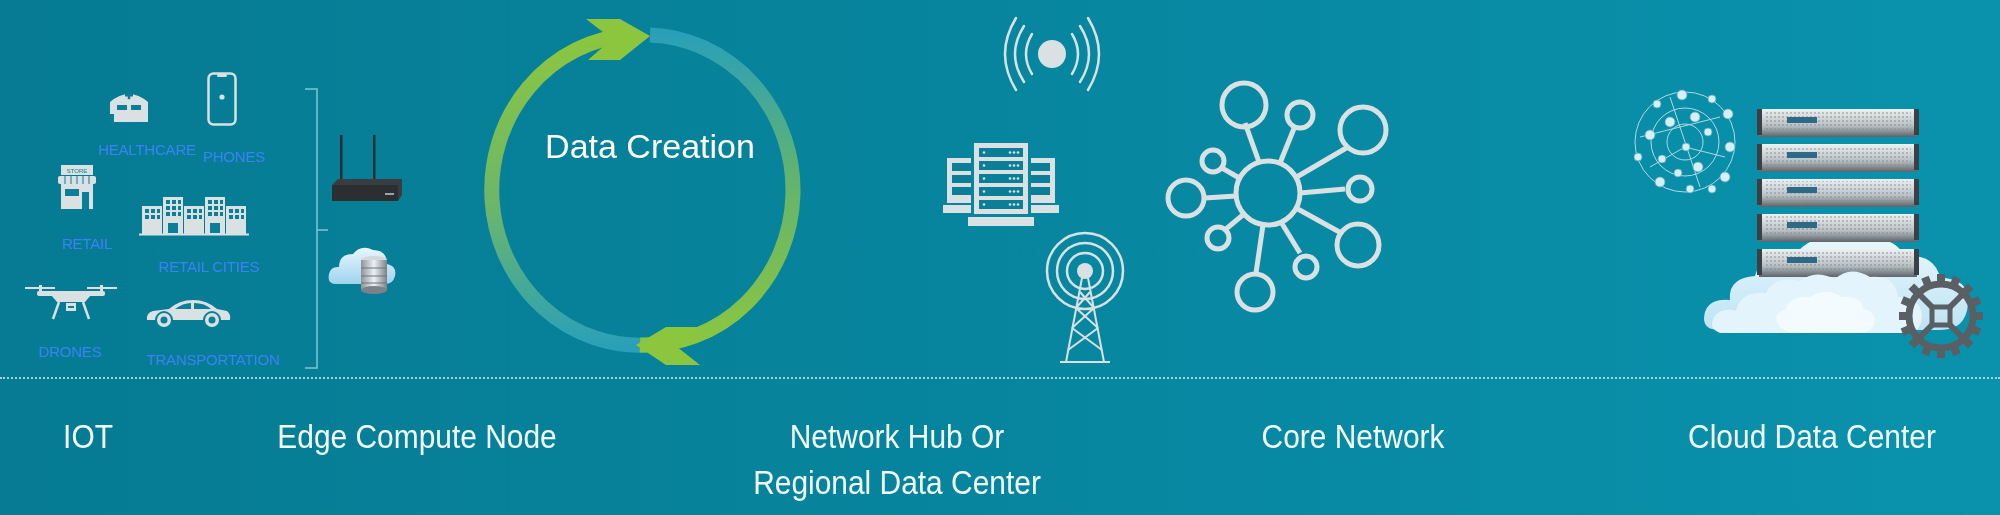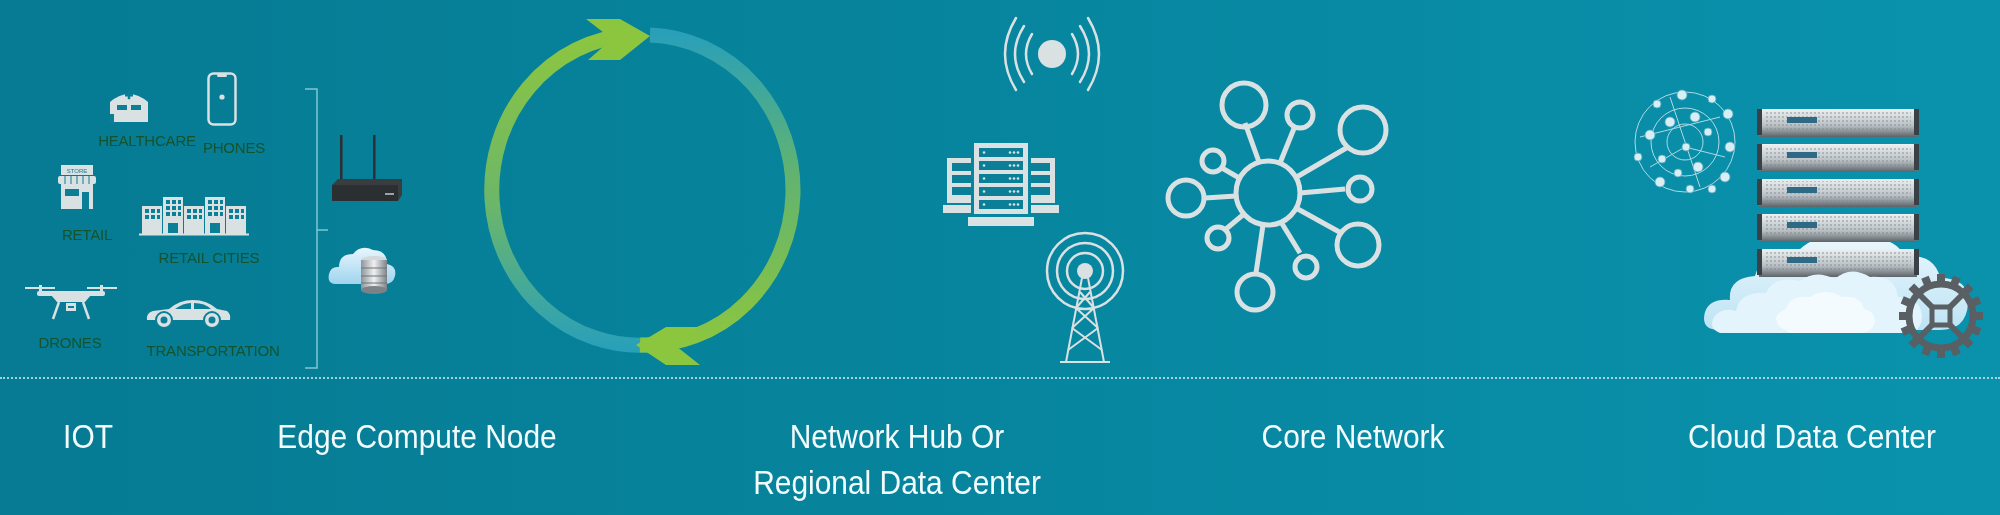--- a/index.html
+++ b/index.html
@@ -2,22 +2,22 @@
 <html><head>
 <meta charset="utf-8">
 <style>
   html, body { margin: 0; padding: 0; }
   body {
     width: 2000px; height: 515px; overflow: hidden; position: relative;
     background: linear-gradient(90deg, #067b93 0%, #07849d 45%, #0a92ad 100%);
     font-family: "Liberation Sans", sans-serif; color: #ffffff;
   }
   .icon-label {
-    position: absolute; font-size: 15px; color: #14532d; letter-spacing: -0.2px;
-    white-space: nowrap; transform: translateX(-50%);
+    position: absolute; font-size: 15px; color: #3b82f6; letter-spacing: -0.2px;
+    white-space: nowrap; transform: translateX(-50%); margin-top: 9px;
   }
   .stage-label {
     position: absolute; font-size: 34px; color: #f2fbfd; white-space: nowrap;
     text-align: center; transform: translateX(-50%) scaleX(0.88); transform-origin: center top;
     line-height: 46px;
   }
   .divider {
     position: absolute; left: 0; top: 377px; width: 2000px; height: 0;
     border-top: 2px dotted #b9e3ec; opacity: 0.85;
   }
@@ -201,20 +201,21 @@
 
     <path d="M160 330 A148 155 0 0 1 140 20" fill="none" stroke="url(#ringL)" stroke-width="15"></path>
 
     <path d="M160 20 A148 155 0 0 1 150 330" fill="none" stroke="url(#ringR)" stroke-width="15"></path>
 
     <polygon points="96,4 130,4 160,21 130,45 98,45 122,24" fill="#8cc63f"></polygon>
 
     <polygon points="210,312 176,312 146,330 176,350 210,350 186,331" fill="#8cc63f"></polygon>
   </svg>
   <div class="cycle-text">
+    <div>Data Creation</div>
   </div>
 </div>
 
 <div>
 
   <svg style="left:1000px;top:14px" width="104" height="82" viewBox="0 0 104 82">
     <g fill="none" stroke="#d9e1e3" stroke-width="2.5" stroke-linecap="round">
       <path d="M24 68 Q6 40 24 12"></path>
       <path d="M16 76 Q-6 40 16 4"></path>
       <path d="M32 60 Q20 40 32 20"></path>

